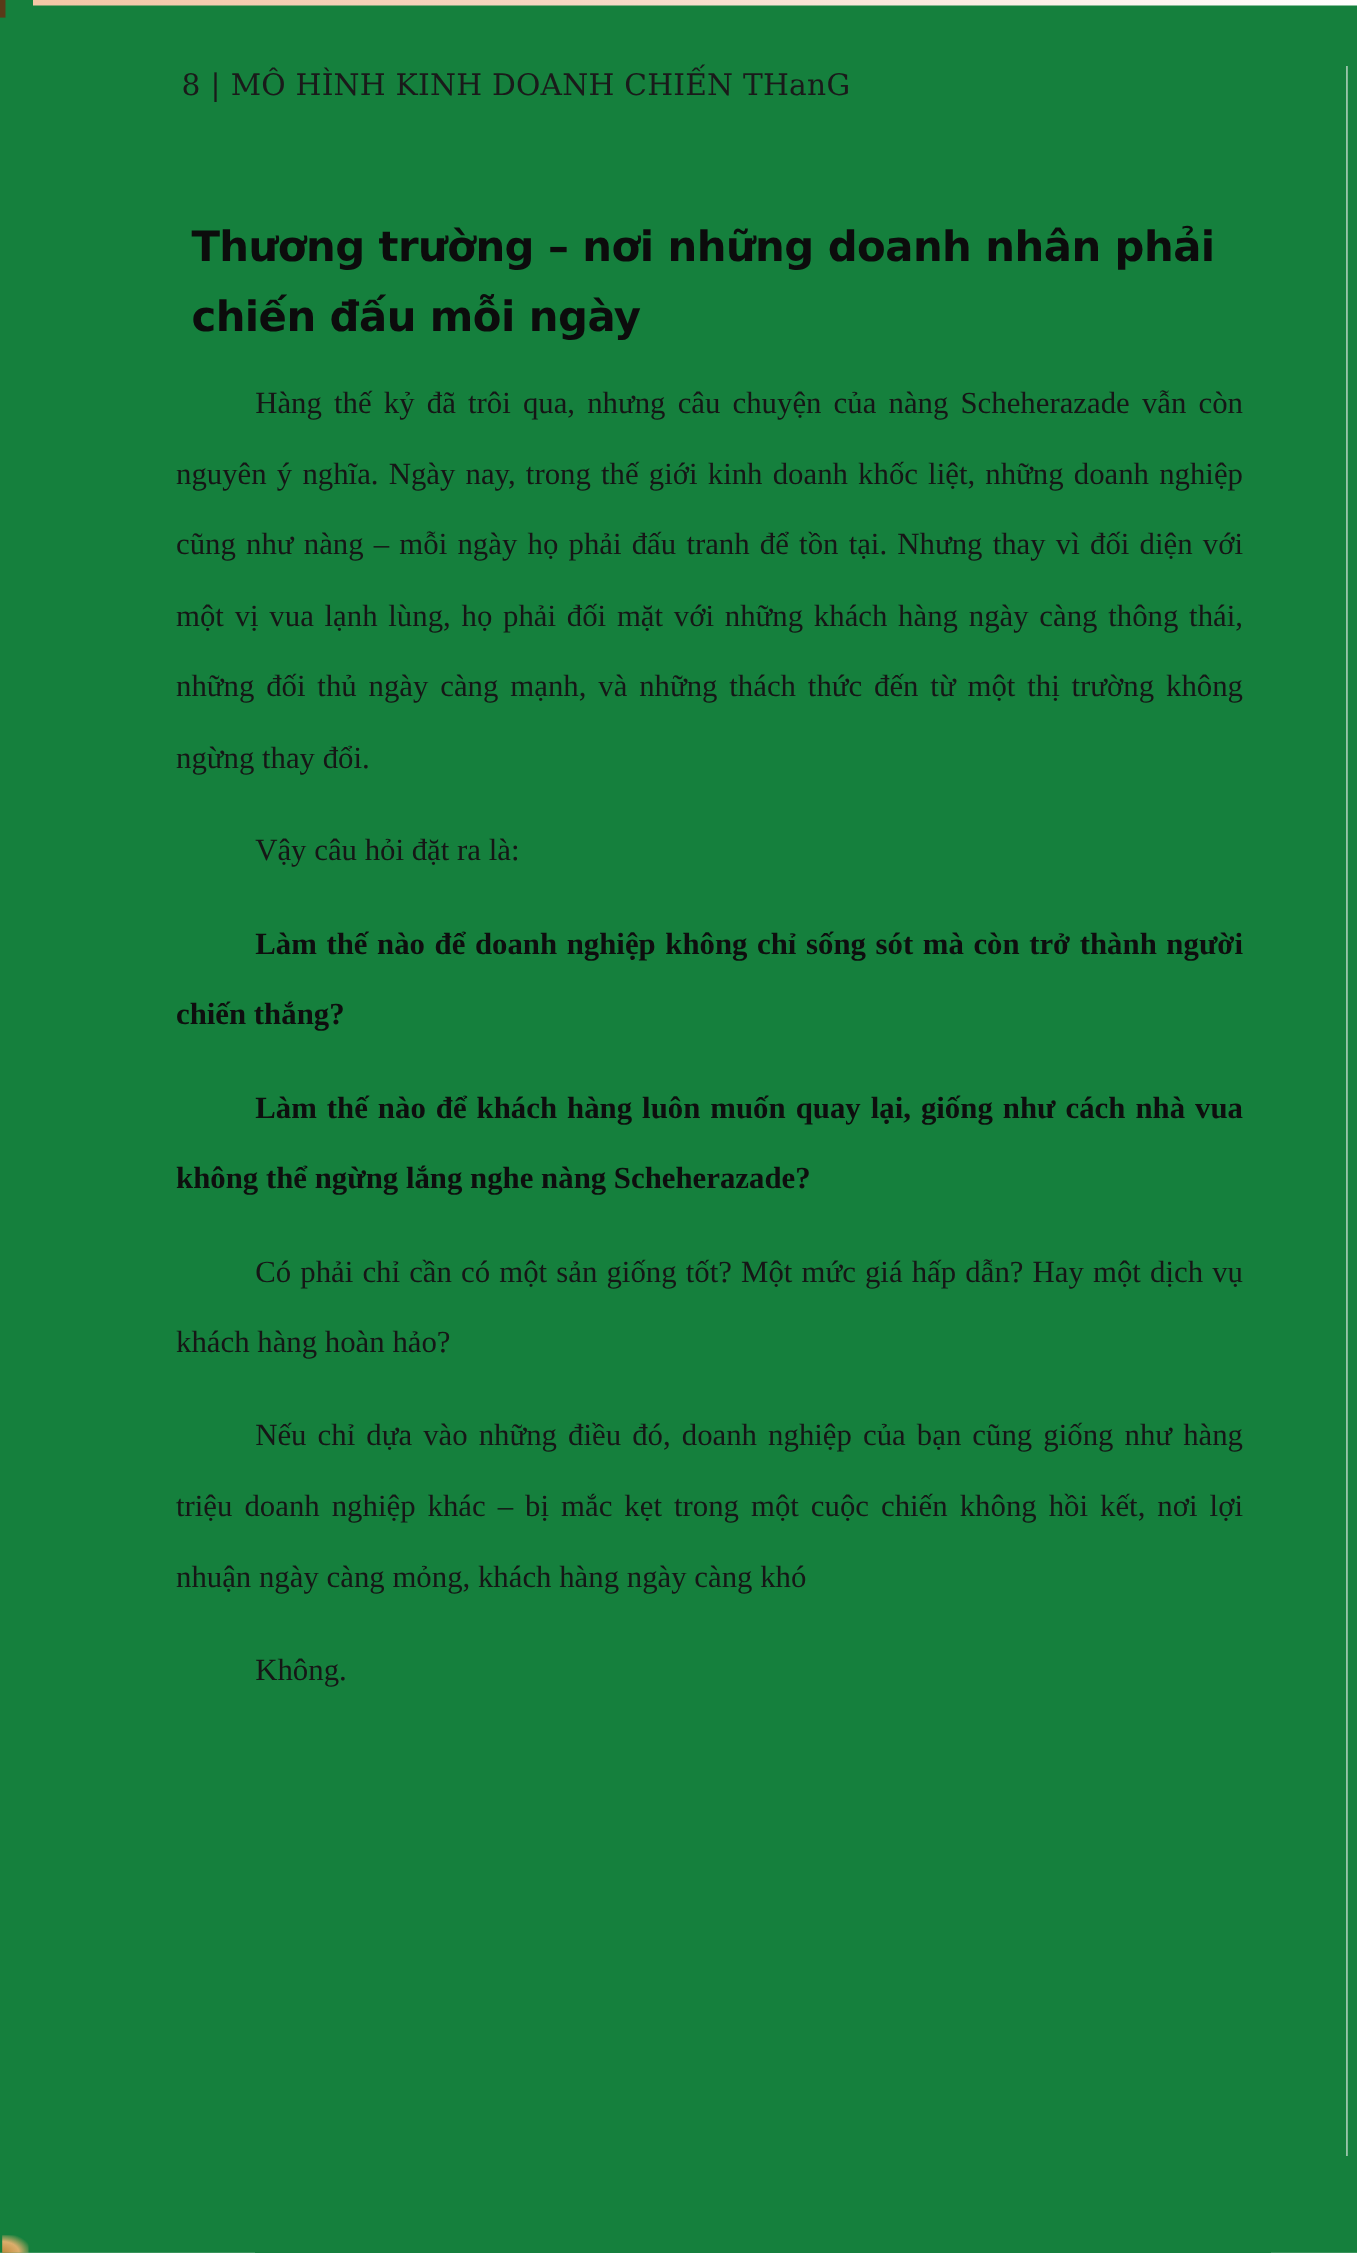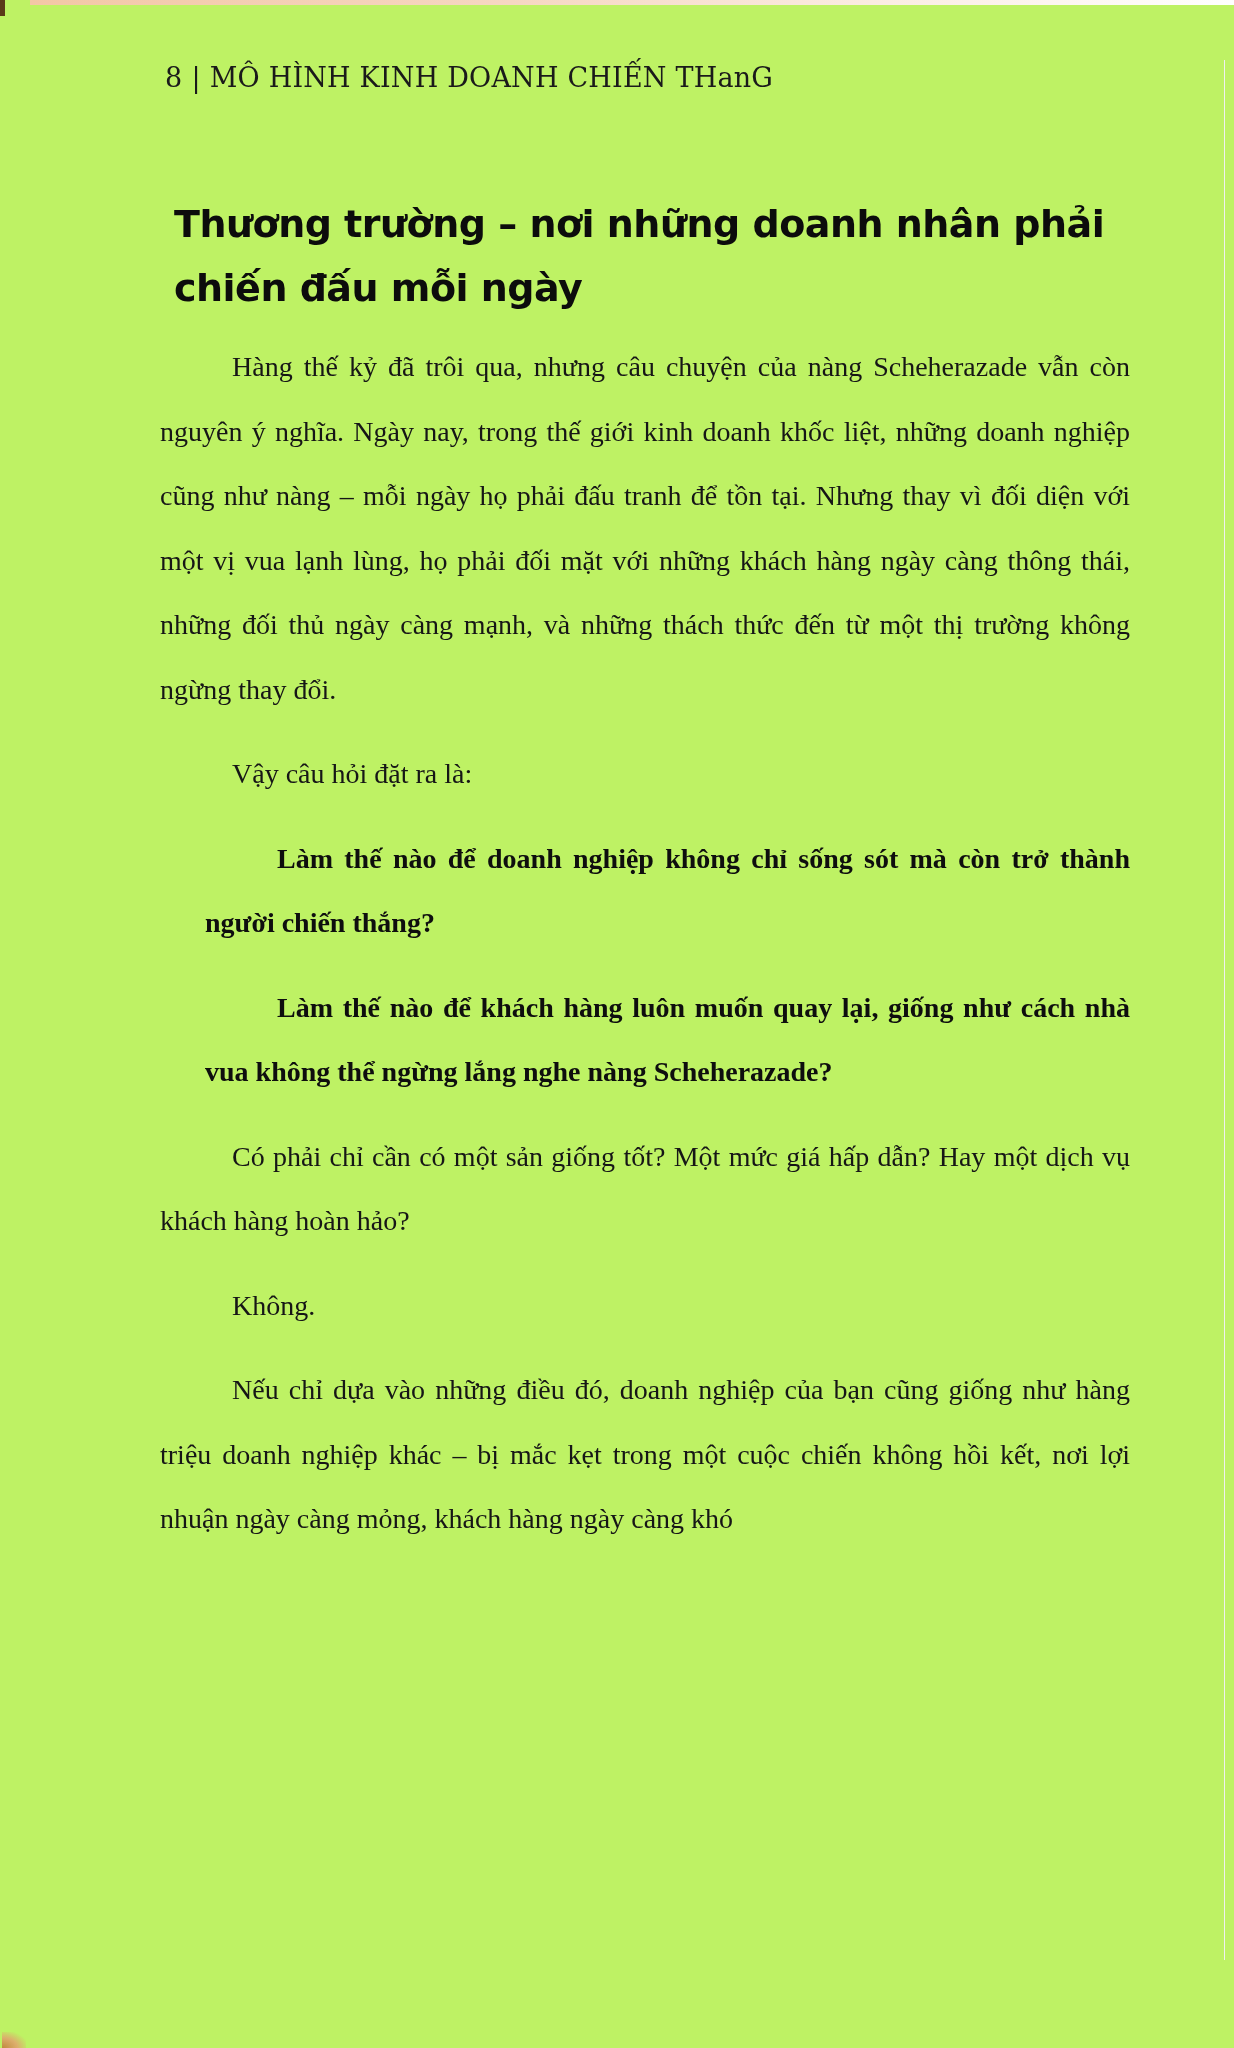--- a/index.html
+++ b/index.html
@@ -12,21 +12,21 @@
       position: relative;
       overflow: hidden;
       background: #fdfdfd;
       color: #141414;
     }
     .page {
       position: absolute;
       left: 0; top: 0;
       width: 1234px;
       height: 2048px;
-      background: #bef264;
+      background: #15803d;
     }
     .top-edge {
       position: absolute;
       left: 30px; top: 0;
       width: 1204px;
       height: 5px;
       background: linear-gradient(90deg, #f3c7a6 0%, #f6d7c2 40%, #fbece2 70%, #ffffff 100%);
     }
     .left-binding {
       position: absolute;
@@ -89,21 +89,20 @@
       margin: 0;
       text-indent: 72px;
       text-align: justify;
     }
     .body-text p.spaced {
       margin-top: 20px;
     }
     .body-text p.bold {
       font-weight: bold;
       color: #0e0e0e;
-      margin-left: 45px;
     }
   </style>
 </head>
 <body>
 
 <div class="page">
   <div class="top-edge"></div>
   <div class="left-binding"></div>
   <div class="bottom-corner"></div>
   <div class="right-edge-line"></div>
@@ -113,16 +112,16 @@
   </div>
 
   <h2 class="section-title" style="margin:12px;">Thương trường – nơi những doanh nhân phải chiến đấu mỗi ngày</h2>
 
   <div class="body-text">
     <p>Hàng thế kỷ đã trôi qua, nhưng câu chuyện của nàng Scheherazade vẫn còn nguyên ý nghĩa. Ngày nay, trong thế giới kinh doanh khốc liệt, những doanh nghiệp cũng như nàng – mỗi ngày họ phải đấu tranh để tồn tại. Nhưng thay vì đối diện với một vị vua lạnh lùng, họ phải đối mặt với những khách hàng ngày càng thông thái, những đối thủ ngày càng mạnh, và những thách thức đến từ một thị trường không ngừng thay đổi.</p>
     <p class="spaced">Vậy câu hỏi đặt ra là:</p>
     <p class="spaced bold">Làm thế nào để doanh nghiệp không chỉ sống sót mà còn trở thành người chiến thắng?</p>
     <p class="spaced bold">Làm thế nào để khách hàng luôn muốn quay lại, giống như cách nhà vua không thể ngừng lắng nghe nàng Scheherazade?</p>
     <p class="spaced">Có phải chỉ cần có một sản giống tốt? Một mức giá hấp dẫn? Hay một dịch vụ khách hàng hoàn hảo?</p>
+    <p class="spaced">Nếu chỉ dựa vào những điều đó, doanh nghiệp của bạn cũng giống như hàng triệu doanh nghiệp khác – bị mắc kẹt trong một cuộc chiến không hồi kết, nơi lợi nhuận ngày càng mỏng, khách hàng ngày càng khó</p>
     <p class="spaced">Không.</p>
-    <p class="spaced">Nếu chỉ dựa vào những điều đó, doanh nghiệp của bạn cũng giống như hàng triệu doanh nghiệp khác – bị mắc kẹt trong một cuộc chiến không hồi kết, nơi lợi nhuận ngày càng mỏng, khách hàng ngày càng khó</p>
   </div>
 </div>
 
 </body></html>

